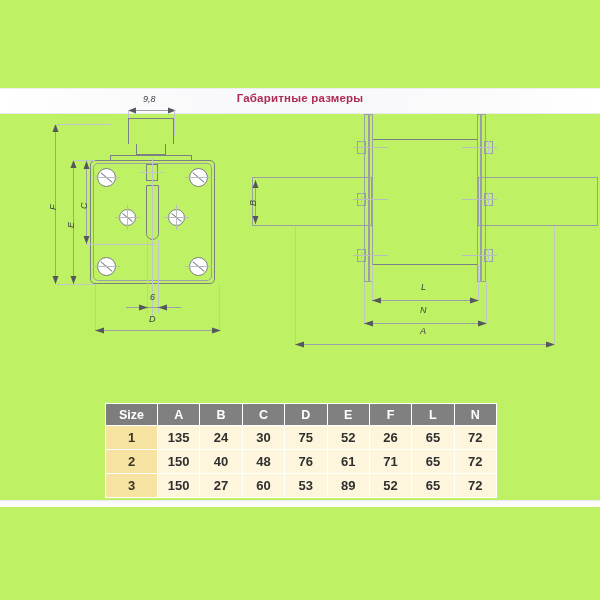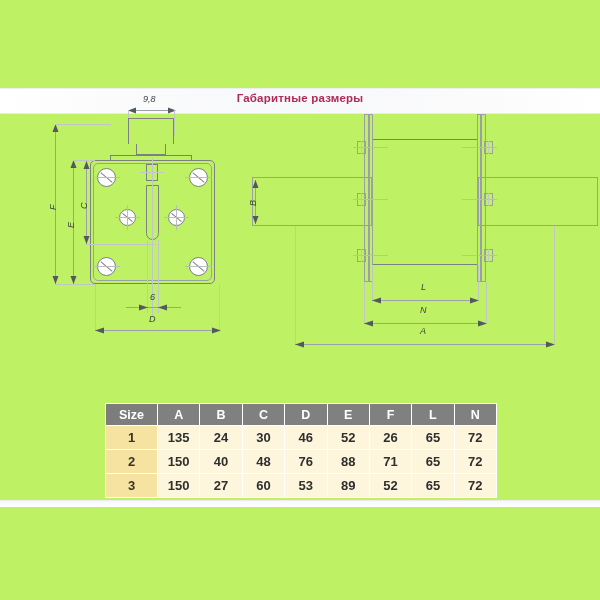--- a/index.html
+++ b/index.html
@@ -363,33 +363,33 @@
         <th>L</th>
         <th>N</th>
       </tr>
     </thead>
     <tbody>
       <tr>
         <td class="size-cell">1</td>
         <td>135</td>
         <td>24</td>
         <td>30</td>
-        <td>46</td>
+        <td>75</td>
         <td>52</td>
         <td>26</td>
         <td>65</td>
         <td>72</td>
       </tr>
       <tr>
         <td class="size-cell">2</td>
         <td>150</td>
         <td>40</td>
         <td>48</td>
         <td>76</td>
-        <td>88</td>
+        <td>61</td>
         <td>71</td>
         <td>65</td>
         <td>72</td>
       </tr>
       <tr>
         <td class="size-cell">3</td>
         <td>150</td>
         <td>27</td>
         <td>60</td>
         <td>53</td>

